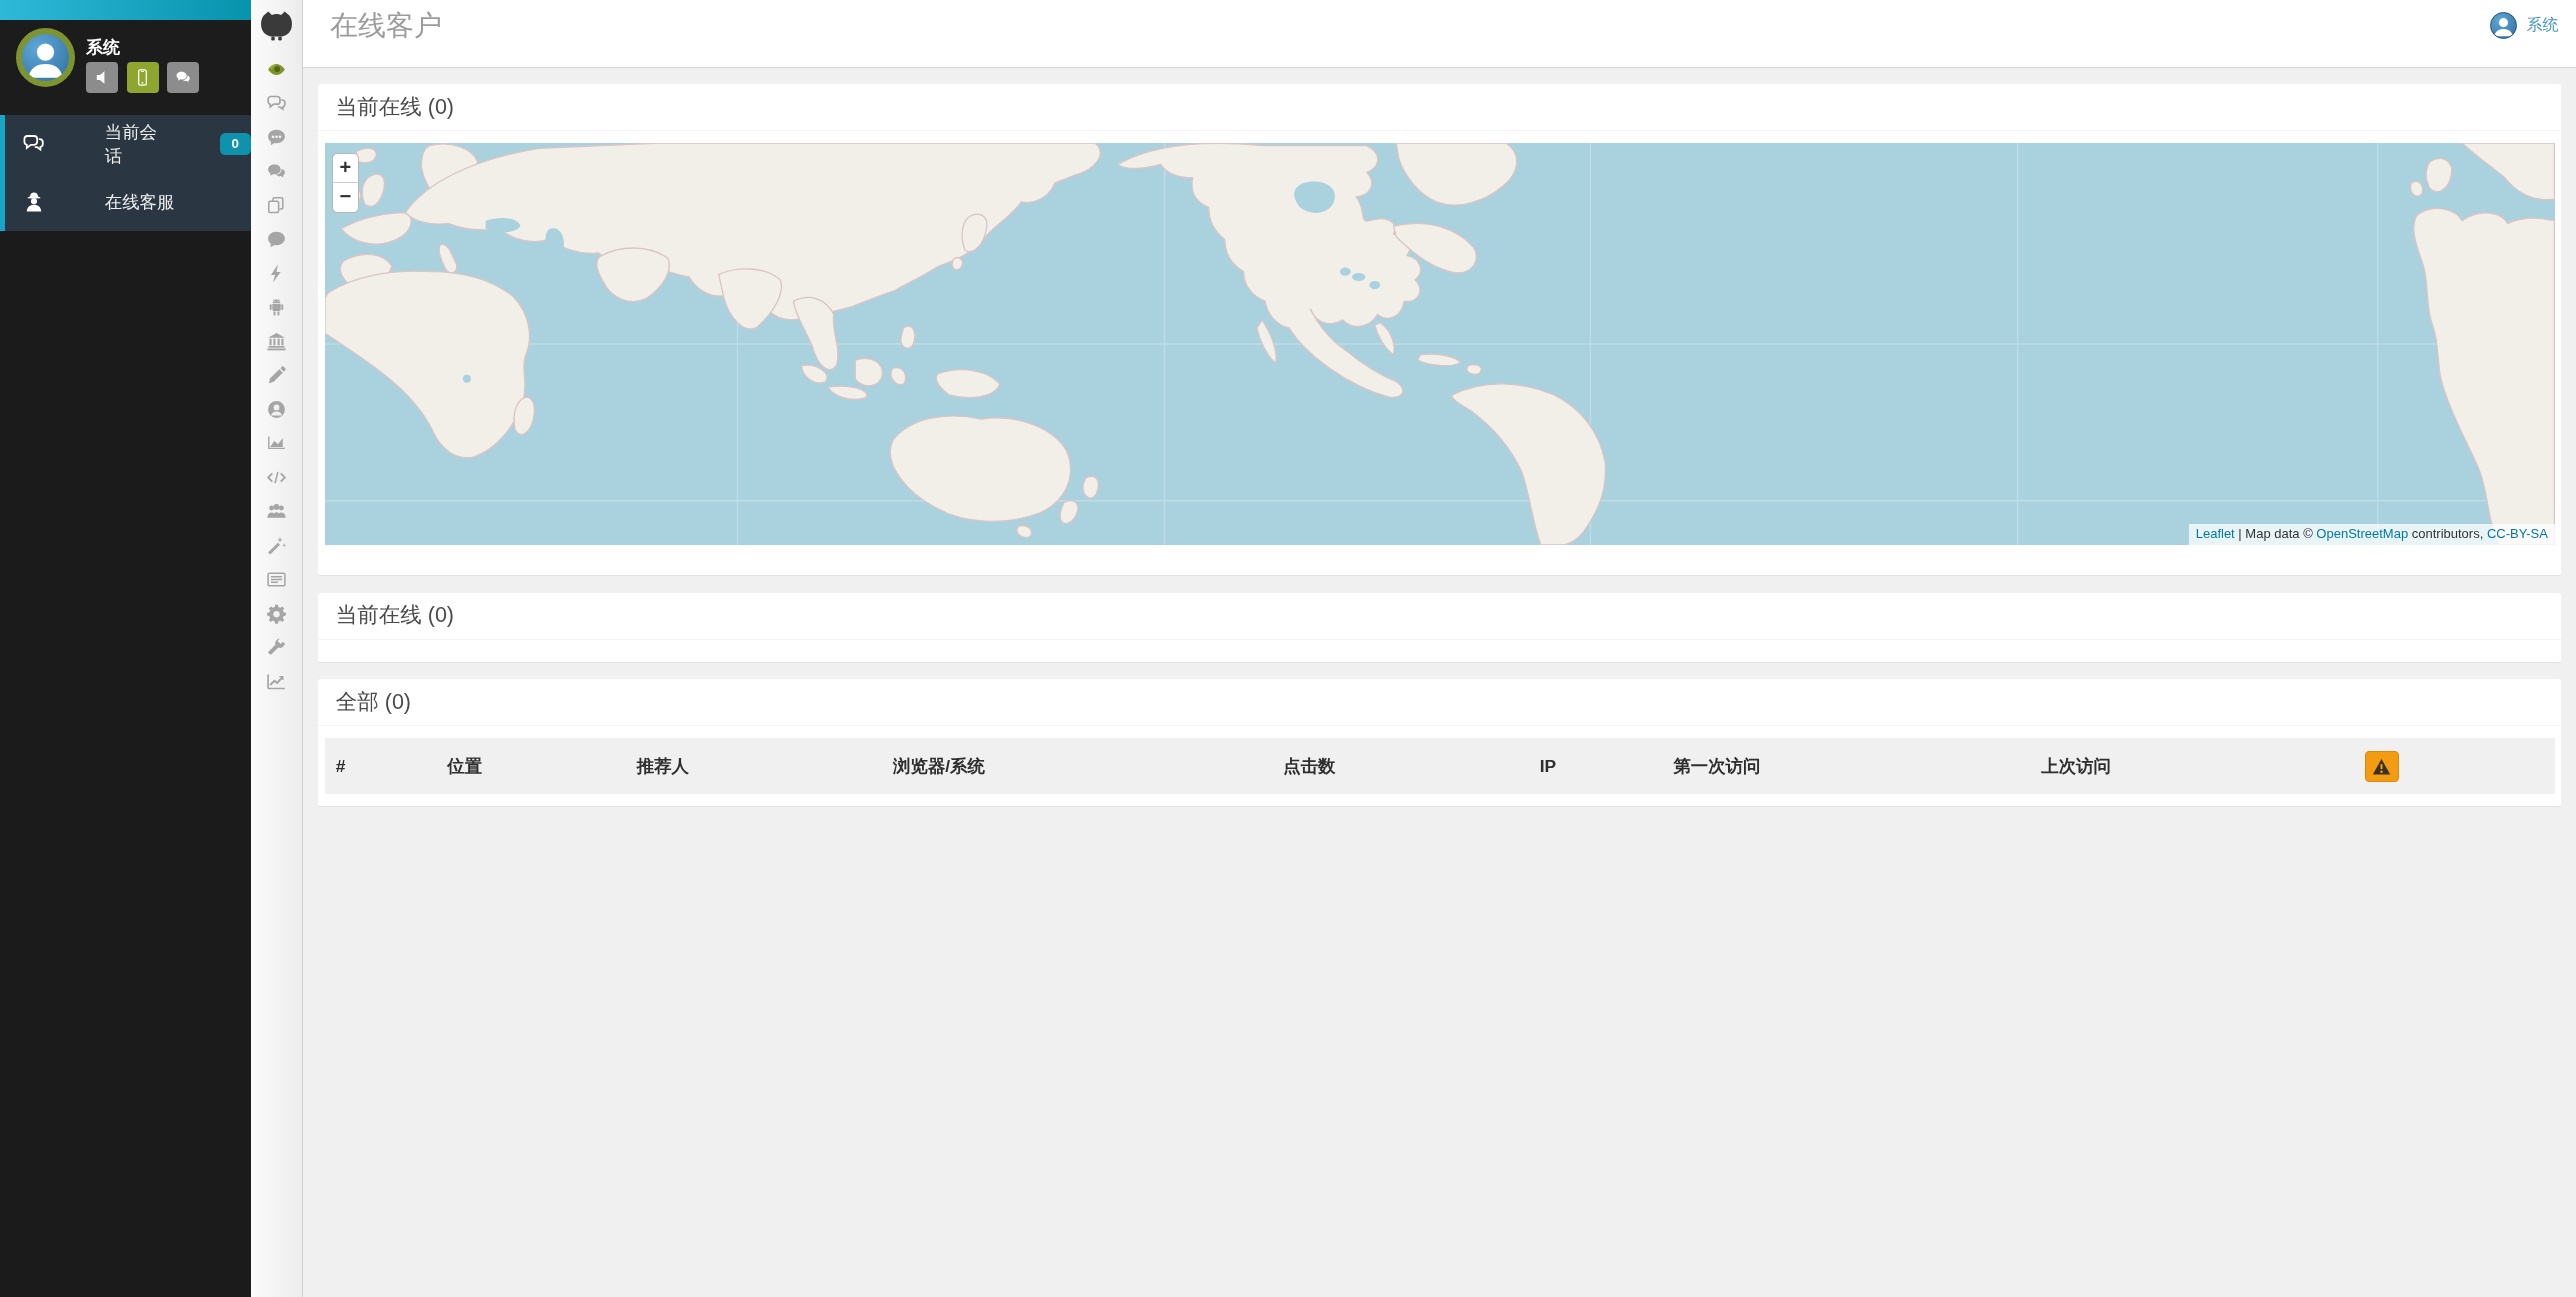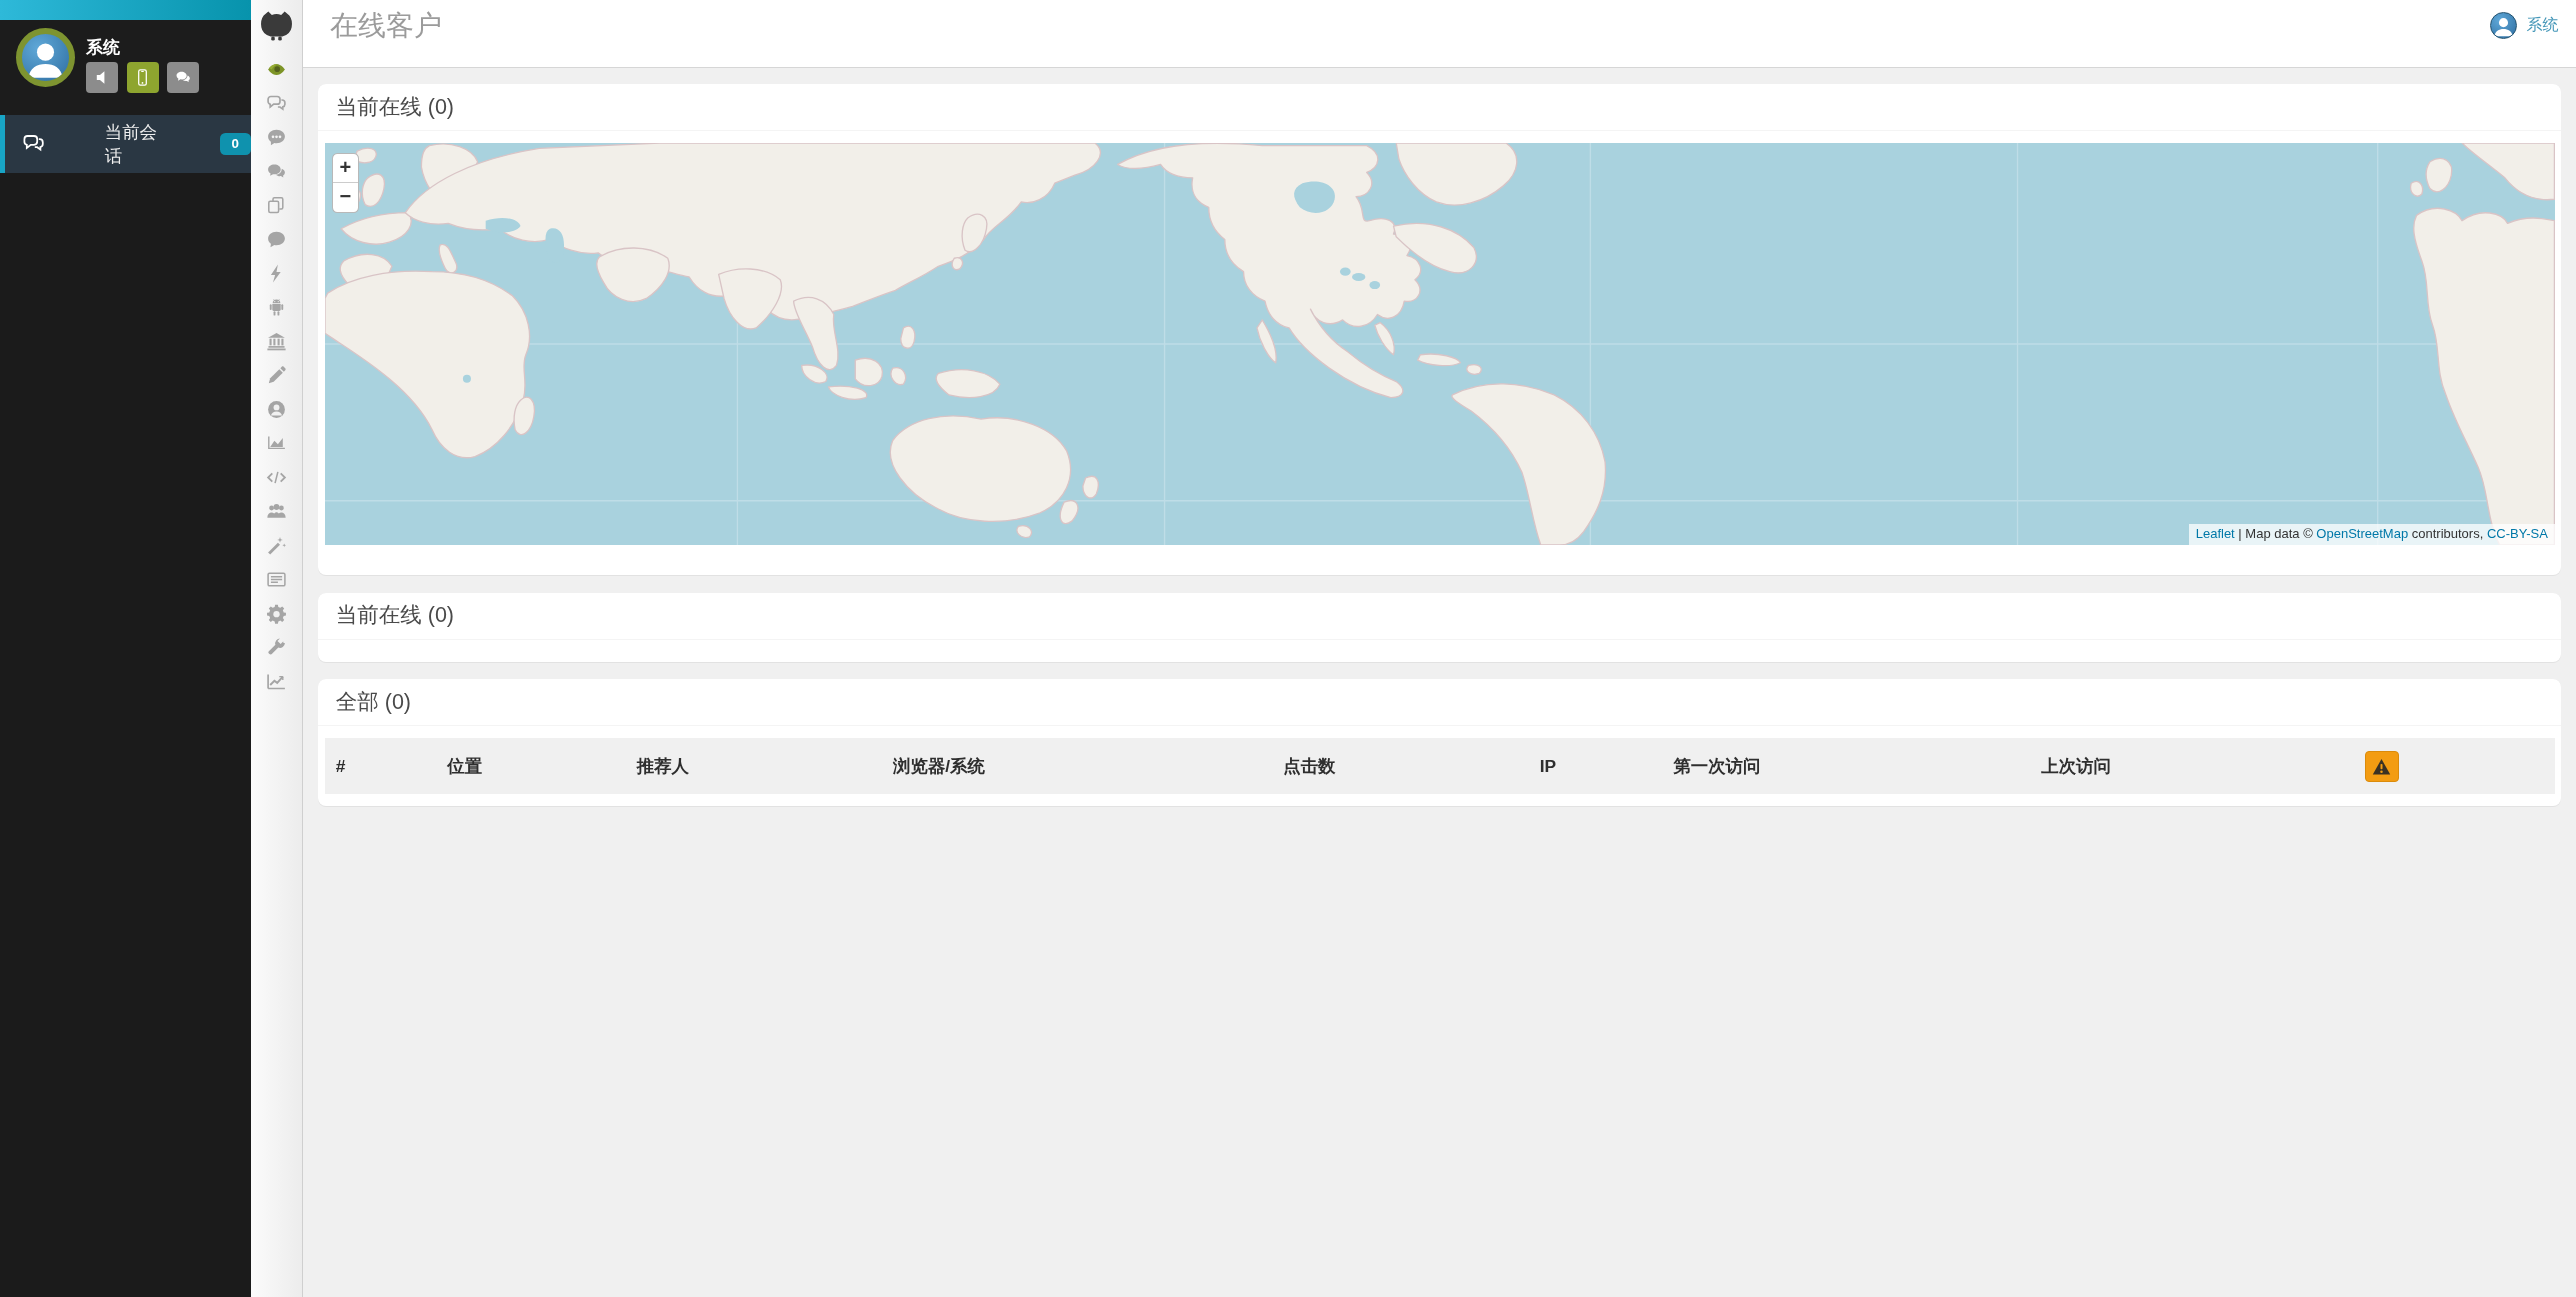--- a/index.html
+++ b/index.html
@@ -37,21 +37,21 @@
   
   .main { position:absolute; left:303px; top:0; width:2273px; height:1297px; }
   .header { position:relative; height:68px; background:#ffffff; border-bottom:0.7px solid #d6d6d6; }
   .page-title { position:absolute; left:27px; top:6.7px; font-size:28px; font-weight:400; color:#9b9b9b; }
   .header-user { position:absolute; right:17.4px; top:0; height:51px; display:flex; align-items:center; gap:9.4px; cursor:pointer; }
   .mini-avatar { width:27px; height:27px; border-radius:50%; overflow:hidden; border:0.7px solid #23526e;
                  background:radial-gradient(circle at 35% 30%, #5fa8d8, #2e6da0); }
   .header-user-name { font-size:16px; color:#4597b8; }
 
   .content { padding:16px 14.8px 0 15.4px; }
-  .box { background:#ffffff; border-radius:8px; margin-bottom:17.4px; box-shadow:0 0.7px 0.7px rgba(0,0,0,0.06); }
+  .box { background:#ffffff; border-radius:2px; margin-bottom:17.4px; box-shadow:0 0.7px 0.7px rgba(0,0,0,0.06); }
   .box-header { padding:10.7px 17.4px; font-size:21.5px; line-height:25px; color:#4a4a4a; border-bottom:0.7px solid #f4f4f4; }
   .box-body { padding:12px 6.7px; }
   .box-body.map-body { padding:12px 6.7px 30px 6.7px; }
   .box-body.empty-body { padding:10.7px; height:21.5px; }
 
   
   .map { position:relative; height:402px; background:#a9d2de; overflow:hidden; cursor:grab; }
   .map > svg.world { position:absolute; inset:0; width:100%; height:100%; }
   .zoomctl { position:absolute; left:6.7px; top:9.4px; width:27px; background:#fff; z-index:5;
              border:1.3px solid rgba(0,0,0,0.28); border-radius:5.4px; overflow:hidden; }
@@ -107,20 +107,28 @@
   </div>
 
   <div class="nav-block">
     <div class="nav-item">
       <svg viewBox="0 0 30 30" fill="none" stroke="#fff" stroke-width="2.2">
           <path d="M3 9a4 4 0 014-4h8a4 4 0 014 4v3a4 4 0 01-4 4h-4l-5 4v-4h0a4 4 0 01-3-4z"></path>
           <path d="M21 9h1a4 4 0 014 4v2a4 4 0 01-3 3.8V22l-4-3h-3"></path>
         </svg>
       <span class="nav-label">当前会话</span>
       <span class="nav-badge">0</span>
+    </div>
+    <div class="nav-item">
+      <svg viewBox="0 0 30 30" fill="#fff">
+          <path d="M10 8c0-3 2.2-5 5-5s5 2 5 5l2.5 1c.6.3.5 1.2-.2 1.3L15 11l-7.3-.7c-.7-.1-.8-1-.2-1.3z"></path>
+          <circle cx="15" cy="14" r="3.8"></circle>
+          <path d="M6 27c0-5.5 4-8.5 9-8.5s9 3 9 8.5z"></path>
+        </svg>
+      <span class="nav-label">在线客服</span>
     </div>
   </div>
 </div>
 
 <div class="iconbar">
   <div class="logo-cell">
     <svg viewBox="0 0 60 54" width="35" height="32">
         <path d="M8 9 L16 2 L22 8 Q30 5 38 8 L44 2 L52 9 Q58 17 56 29 Q54 41 40 45 L20 45 Q6 41 4 29 Q2 17 8 9 Z" fill="#3a3a3a"></path>
         <rect x="21" y="45" width="6" height="7" rx="2.5" fill="#3a3a3a"></rect>
         <rect x="33" y="45" width="6" height="7" rx="2.5" fill="#3a3a3a"></rect>

